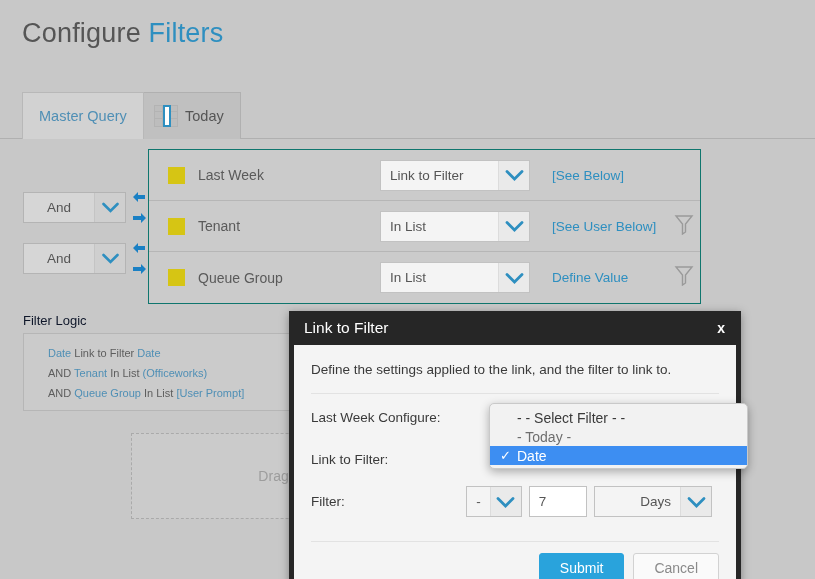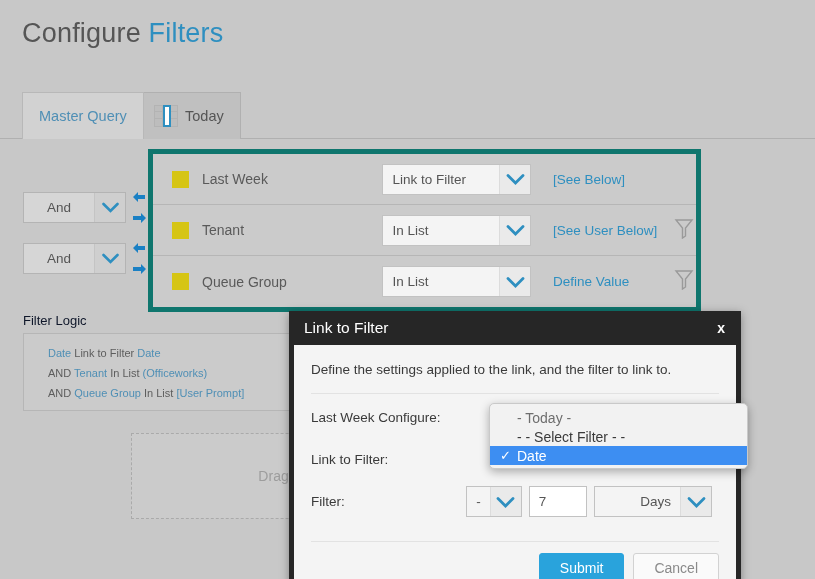--- a/index.html
+++ b/index.html
@@ -86,21 +86,21 @@
   .andsel .val { text-align:center; }
 
   .arrows {
     margin-left:7px; display:flex; flex-direction:column; gap:3px;
   }
 
   
   #filter-panel {
     position:absolute; left:148px; top:149px; width:553px;
     background:#cbcbcb;
-    border:5px solid #0f766e;
+    border:1px solid #0f766e;
   }
   .frow {
     display:flex; align-items:center; height:51px;
     border-bottom:1px solid #b6b6b6;
     padding-left:19px;
   }
   .frow:last-child { border-bottom:none; }
   .swatch {
     width:17px; height:17px; background:#d6c514;
     flex:0 0 auto; margin-right:13px;
@@ -403,25 +403,25 @@
     </div>
 
     <div id="modal-footer">
       <span class="btn primary" style="background: rgb(41, 163, 220); border-color: rgb(41, 163, 220);">Submit</span>
       <span class="btn ghost">Cancel</span>
     </div>
   </div>
 </div>
 
 <div id="dd-overlay">
+  <div class="ddopt">
+    <span class="tick"></span>
+    <span>- - Select Filter - -</span>
+  </div>
   <div class="ddopt muted">
     <span class="tick"></span>
     <span>- Today -</span>
   </div>
-  <div class="ddopt">
-    <span class="tick"></span>
-    <span>- - Select Filter - -</span>
-  </div>
   <div class="ddopt selected" style="background: rgb(61, 142, 242);">
     <span class="tick">✓</span>
     <span>Date</span>
   </div>
 </div>
 
 </body></html>

